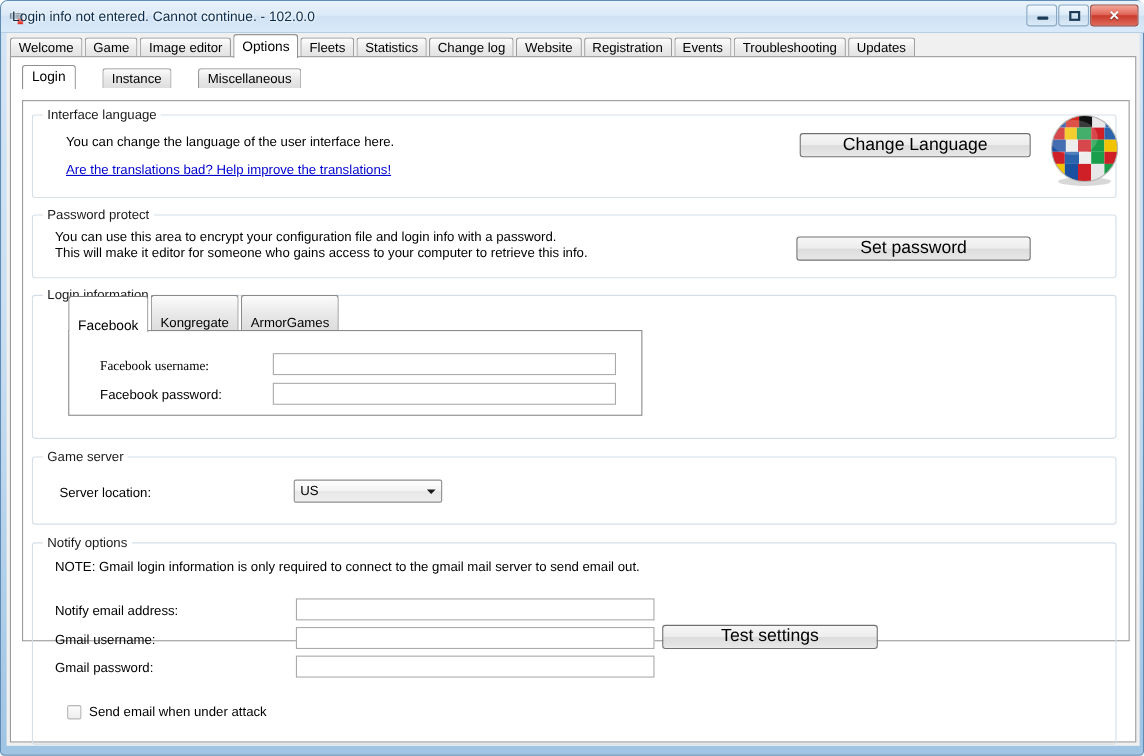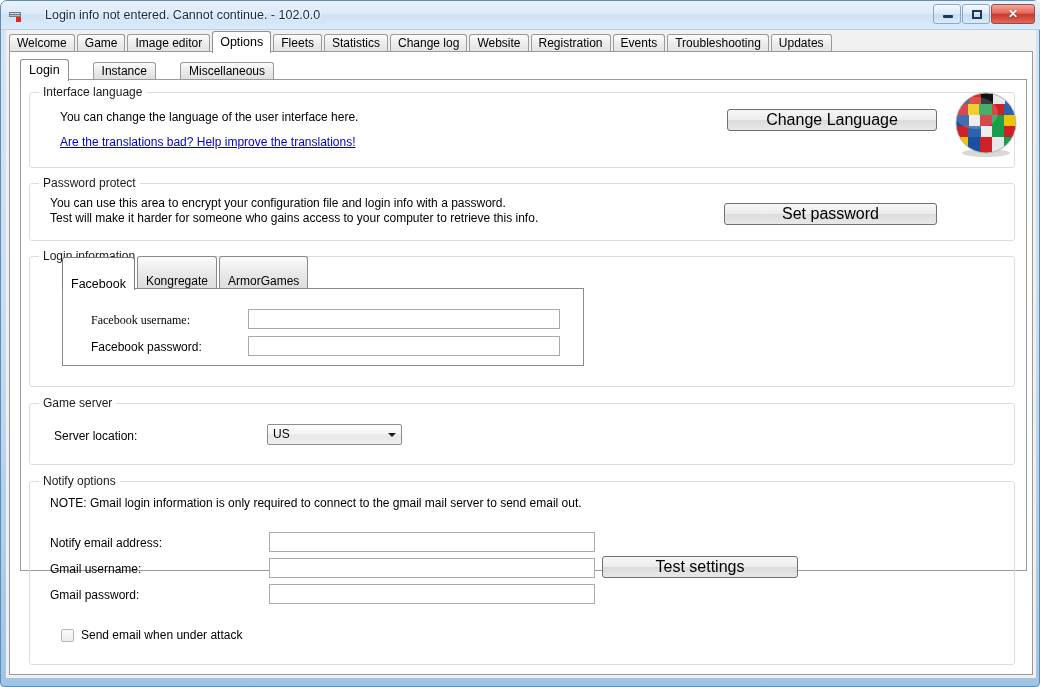--- a/index.html
+++ b/index.html
@@ -23,21 +23,21 @@
     position:absolute;left:0;top:0;width:1040px;height:29px;
     box-sizing:border-box;
     background:linear-gradient(to bottom,#e8f2fb 0%,#dceaf7 45%,#cfe2f4 50%,#d9eafa 100%);
     border-radius:6px 6px 0 0;
     border-bottom:1px solid #b8cfe3;
   }
   .title-icon{
     position:absolute;left:7px;top:7px;width:16px;height:16px;
   }
   .title-text{
-    position:absolute;left:44px;top:5px;height:19px;line-height:19px;
+    position:absolute;left:10px;top:5px;height:19px;line-height:19px;
     font-size:12.5px;color:#0a2b4a;white-space:nowrap;
     text-shadow:0 0 3px #ffffff,0 0 3px #ffffff;
   }
   .winbtns{position:absolute;right:6px;top:3px;height:21px;display:flex;gap:1px;}
   .wbtn{
     width:28px;height:20px;box-sizing:border-box;
     border:1px solid #8aa9c4;border-radius:3px;
     background:linear-gradient(to bottom,#f2f8fd 0%,#dcebf8 48%,#c7dcef 52%,#dceaf7 100%);
     position:relative;
   }
@@ -100,21 +100,21 @@
     font-size:12px;color:#000;
     background:linear-gradient(to bottom,#fcfcfc 0%,#e9e9e9 50%,#dedede 100%);
     border:1px solid #9a9a9a;border-bottom:none;border-radius:3px 3px 0 0;
     margin-right:2px;white-space:nowrap;
   }
   .itab.selected{
     height:22px;line-height:21px;background:#ffffff;border-color:#8f8f8f;
     margin-bottom:-1px;position:relative;z-index:3;font-size:12.5px;
   }
   .inner-panel{
-    position:absolute;left:10px;top:27px;width:1007px;height:492px;
+    position:absolute;left:10px;top:39px;width:1007px;height:492px;
     box-sizing:border-box;background:#ffffff;border:1px solid #9a9a9a;
   }
 
   
   .group{
     position:absolute;box-sizing:border-box;
     border:1px solid #d5dfe8;border-radius:3px;
     background:transparent;
   }
   .group > .legend{
@@ -289,21 +289,21 @@
               <circle cx="36" cy="36" r="30" fill="none" stroke="rgba(0,0,0,0.18)" stroke-width="1"></circle>
               <ellipse cx="26" cy="26" rx="22" ry="16" fill="rgba(255,255,255,0.18)"></ellipse>
             </g>
             <circle cx="36" cy="36" r="30" fill="none" stroke="#b9b9b9" stroke-width="1"></circle>
           </svg>
         </div>
 
         <div class="group" style="left:8px;top:103px;width:986px;height:58px;">
           <div class="legend">Password protect</div>
           <div class="txt" style="left:20px;top:12px;">You can use this area to encrypt your configuration file and login info with a password.</div>
-          <div class="txt" style="left:20px;top:27px;">Test will make it harder for someone who gains access to your computer to retrieve this info.</div>
+          <div class="txt" style="left:20px;top:27px;">This will make it editor for someone who gains access to your computer to retrieve this info.</div>
           <div class="btn" style="left:694px;top:19px;width:213px;height:22px;">
             <span>Set password</span>
           </div>
         </div>
 
         <div class="group" style="left:8px;top:176px;width:986px;height:131px;">
           <div class="legend">Login information</div>
 
           <div class="ltabstrip" style="left:32px;top:10px;height:22px;">
             <div class="ltab selected"><span>Facebook</span></div>

